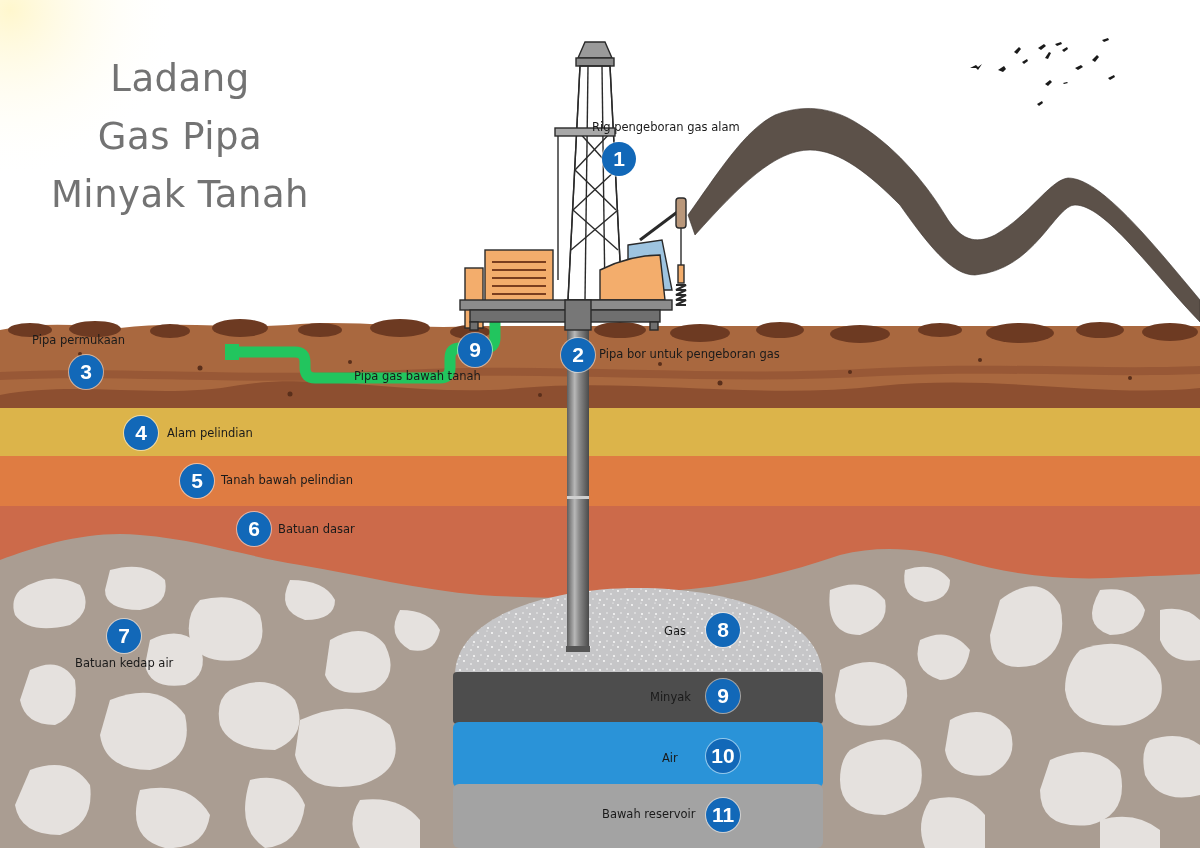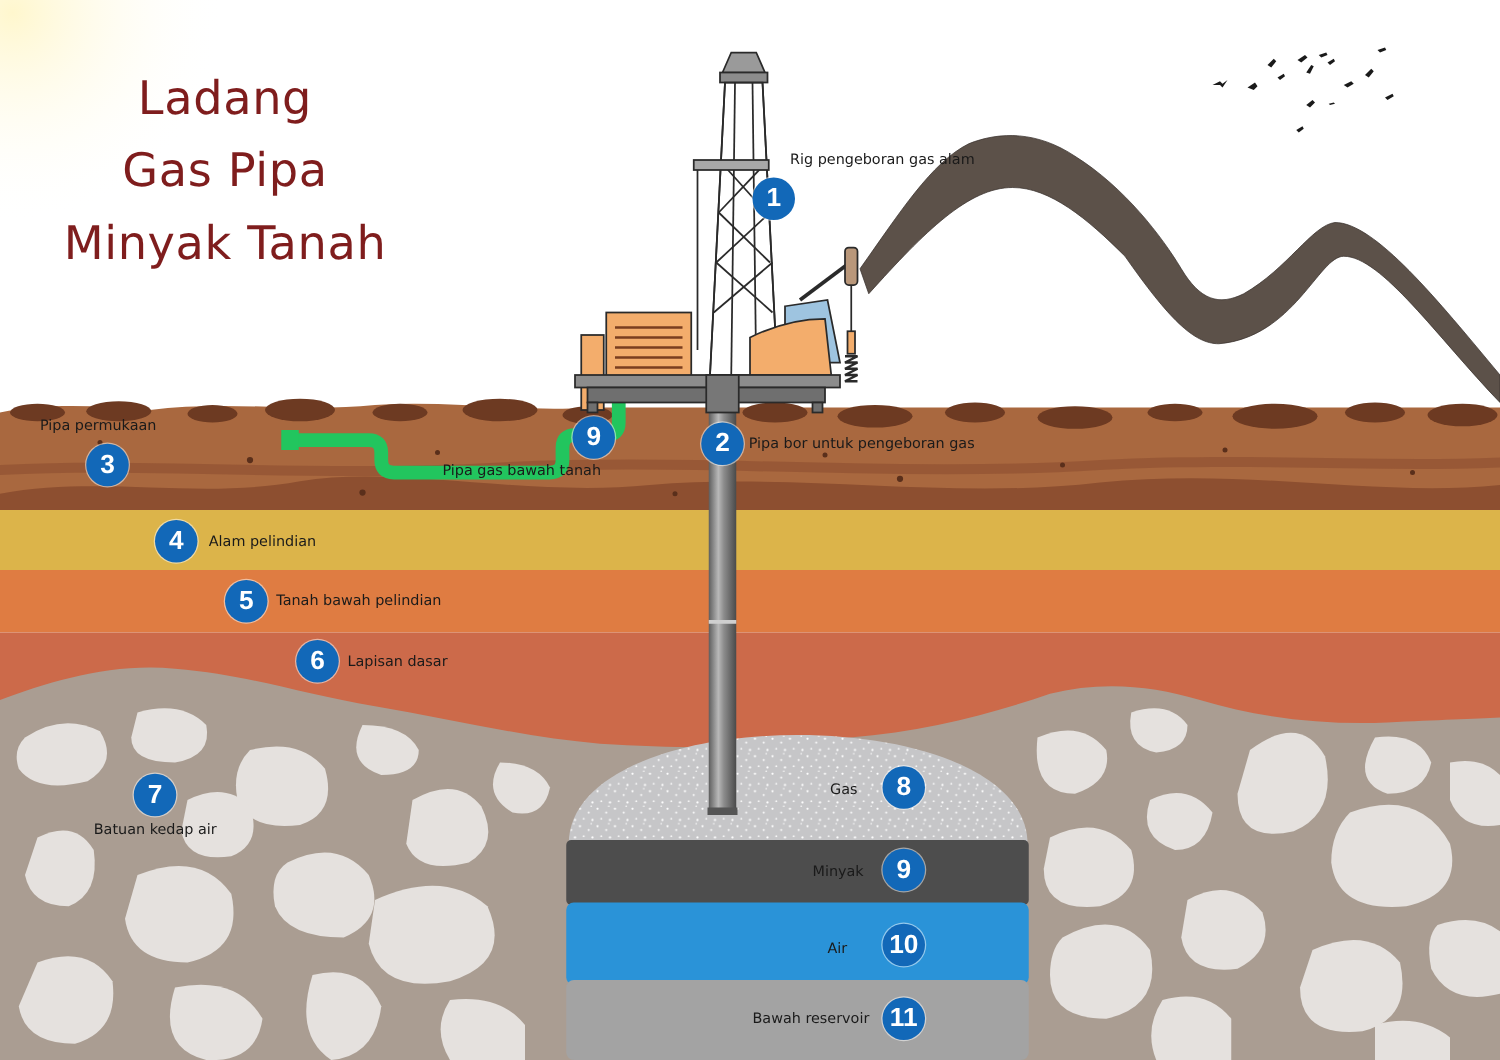--- a/index.html
+++ b/index.html
@@ -2,21 +2,21 @@
 <html><head>
   <meta charset="utf-8">
   <style>
     * { margin: 0; padding: 0; box-sizing: border-box; }
     html, body { width: 1200px; height: 848px; overflow: hidden; background: #ffffff; }
     body { position: relative; font-family: "DejaVu Sans", "Liberation Sans", sans-serif; }
     #scene { position: absolute; left: 0; top: 0; width: 1200px; height: 848px; }
     .title {
       position: absolute; left: 20px; top: 50px; width: 320px;
       text-align: center; font-family: "DejaVu Sans", sans-serif;
-      font-size: 37px; line-height: 58px; color: #7f1d1d; letter-spacing: 0.5px;
+      font-size: 37px; line-height: 58px; color: #737373; letter-spacing: 0.5px;
     }
     .title div { display: block; }
     .marker {
       position: absolute; width: 34px; height: 34px; border-radius: 50%;
       background: #1268b8; color: #fff; font-family: "Liberation Sans", sans-serif;
       font-weight: bold; font-size: 21px; text-align: center; line-height: 34px;
       box-shadow: 0 0 0 1px rgba(255,255,255,0.5);
     }
     .label {
       position: absolute; font-family: "DejaVu Sans", sans-serif; font-size: 11.5px;
@@ -210,36 +210,36 @@
   </g>
 </svg>
 
 <div class="title">
   <div>Ladang</div>
   <div>Gas Pipa</div>
   <div>Minyak Tanah</div>
 </div>
 
 <div class="marker" style="left:602px;top:142px;">1</div>
-<div class="label" style="left:632px;top:120px;">Rig pengeboran gas alam</div>
+<div class="label" style="left:592px;top:120px;">Rig pengeboran gas alam</div>
 
 <div class="marker" style="left:561px;top:338px;">2</div>
 <div class="label" style="left:599px;top:347px;">Pipa bor untuk pengeboran gas</div>
 
 <div class="label" style="left:32px;top:333px;">Pipa permukaan</div>
 <div class="marker" style="left:69px;top:355px;">3</div>
 
 <div class="marker" style="left:124px;top:416px;">4</div>
 <div class="label" style="left:167px;top:426px;">Alam pelindian</div>
 
 <div class="marker" style="left:180px;top:464px;">5</div>
 <div class="label" style="left:221px;top:473px;">Tanah bawah pelindian</div>
 
 <div class="marker" style="left:237px;top:512px;">6</div>
-<div class="label" style="left:278px;top:522px;">Lapisan dasar</div>
+<div class="label" style="left:278px;top:522px;">Batuan dasar</div>
 
 <div class="marker" style="left:107px;top:619px;">7</div>
 <div class="label" style="left:75px;top:656px;">Batuan kedap air</div>
 
 <div class="label" style="left:664px;top:624px;">Gas</div>
 <div class="marker" style="left:706px;top:613px;">8</div>
 
 <div class="label" style="left:650px;top:690px;">Minyak</div>
 <div class="marker" style="left:706px;top:679px;">9</div>
 

